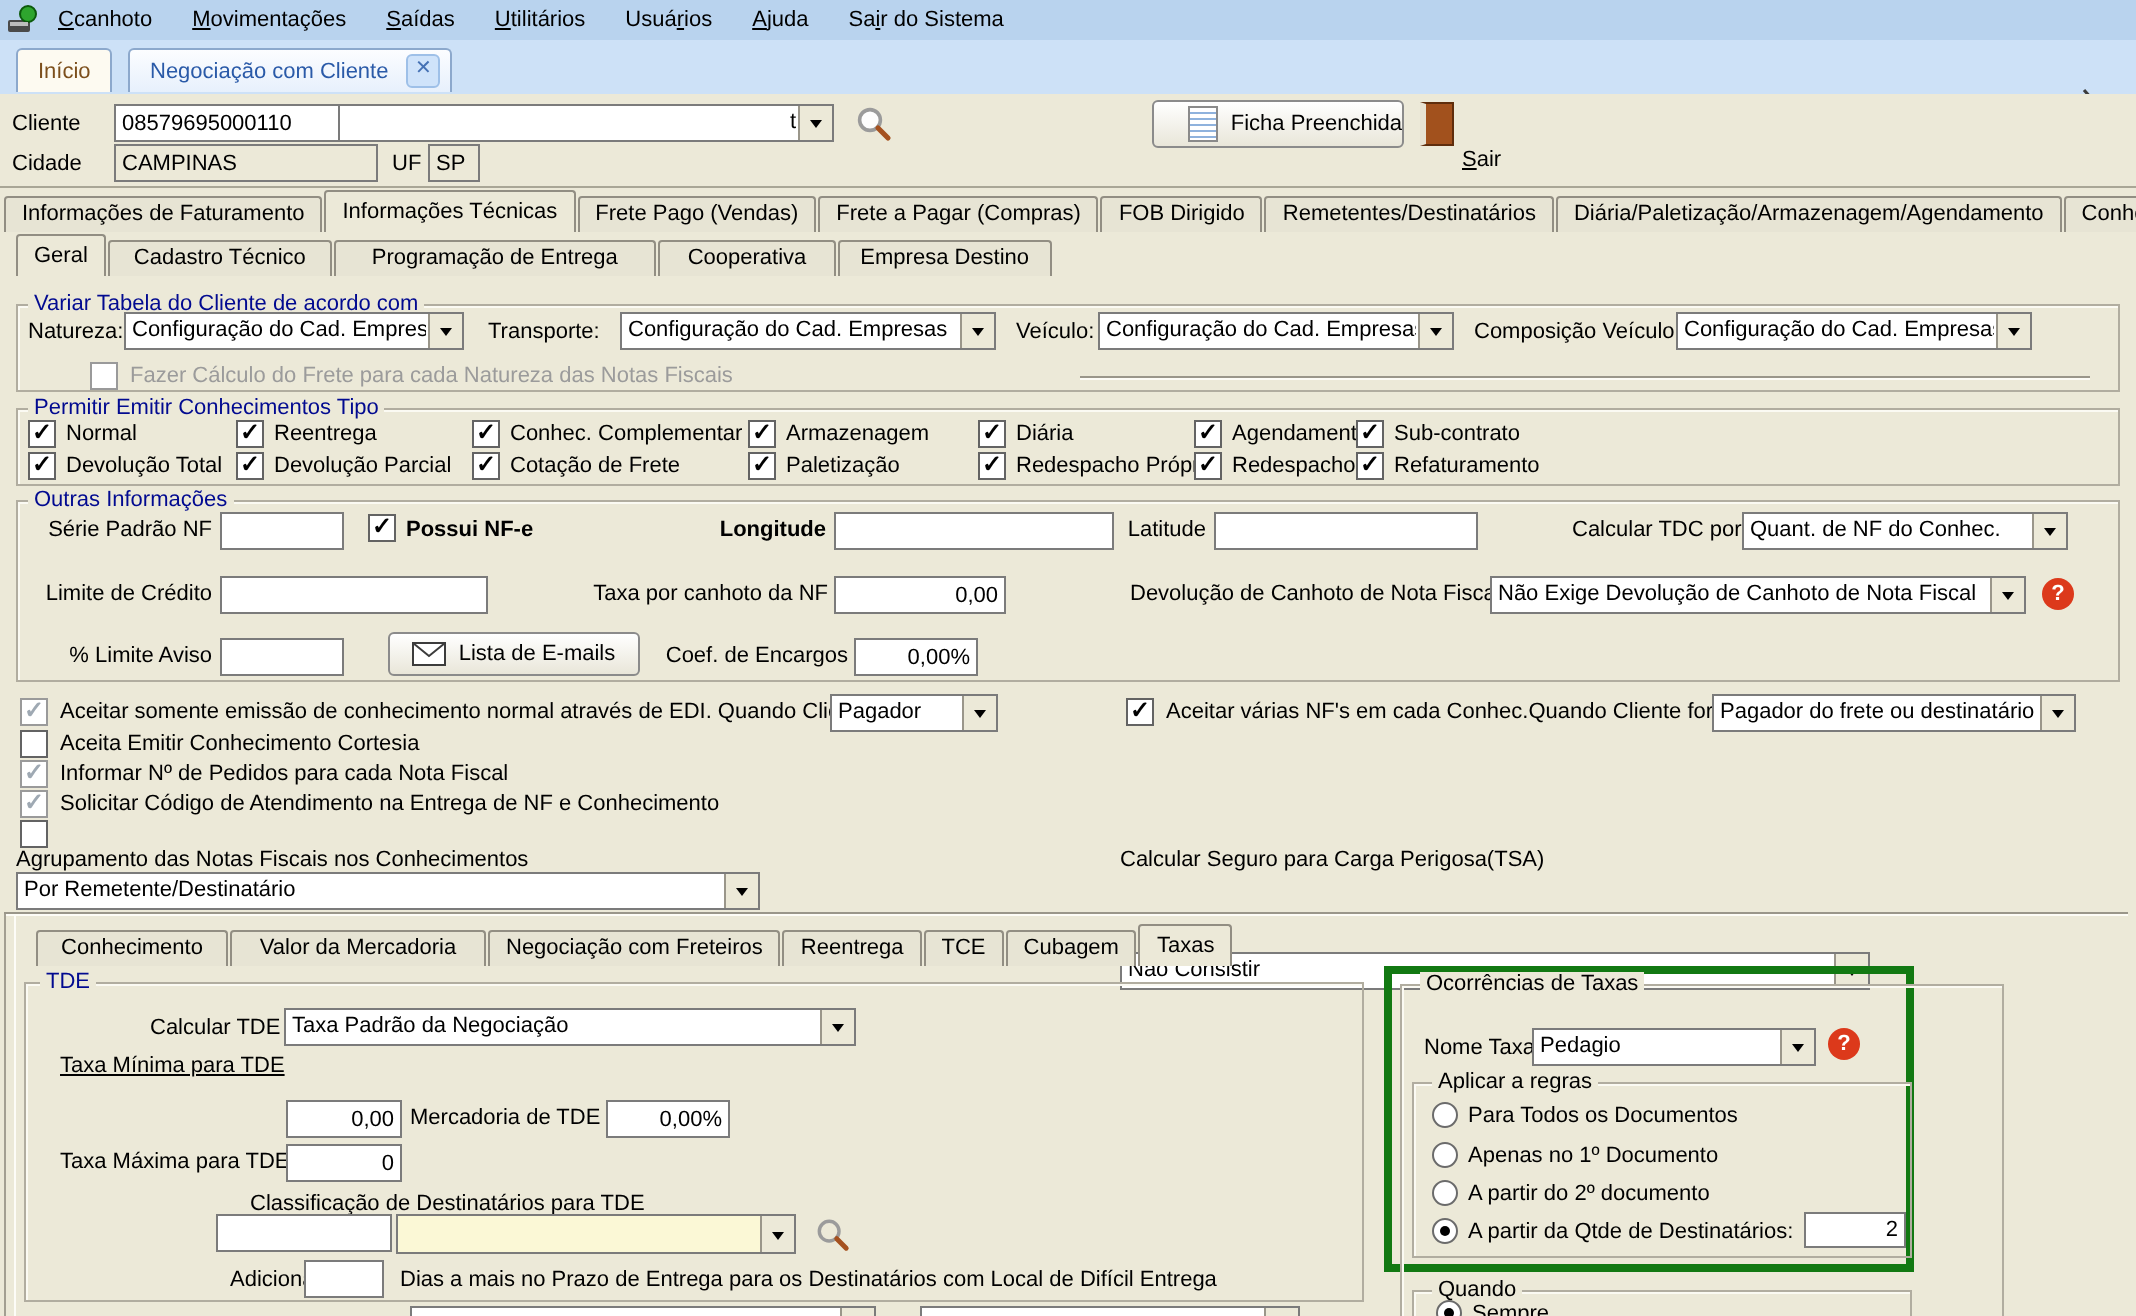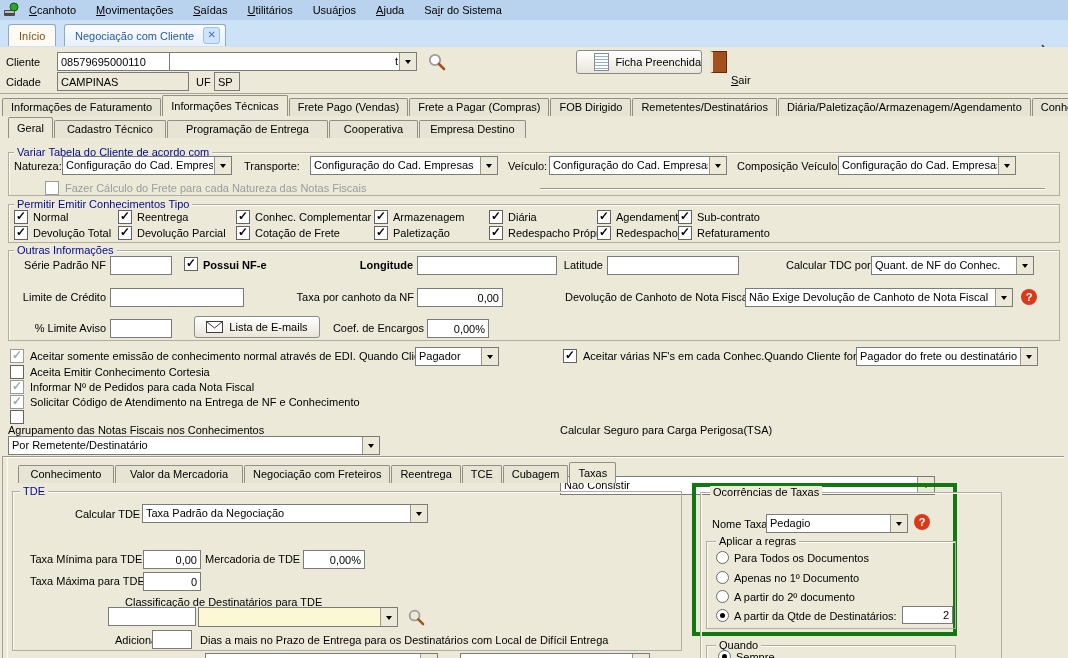--- a/index.html
+++ b/index.html
@@ -312,21 +312,21 @@
 
   <div class="group" style="left:12px;top:491px;width:670px;height:160px;"></div>
   <span class="lbl navy" style="left:20px;top:485px;">TDE</span>
   <span class="lbl" style="left:75px;top:508px;">Calcular TDE</span>
   <div class="combo" style="left:142px;top:504px;width:286px;">
     <span class="val">Taxa Padrão da Negociação</span>
       <span class="btn">
         <i></i>
       </span>
   </div>
-  <span class="lbl r" style="left:30px;top:553px;width:110px;">Taxa Mínima para TDE</span>
+  <span class="lbl r" style="left:30px;top:527px;width:110px;text-decoration:underline;">Taxa Mínima para TDE</span>
   <input class="tb num" style="left: 143px; top: 550px; width: 58px;" value="0,00">
   <span class="lbl r" style="left:205px;top:553px;width:95px;">Mercadoria de TDE</span>
   <input class="tb num" style="left: 303px; top: 550px; width: 62px;" value="0,00%">
   <span class="lbl r" style="left:30px;top:575px;width:110px;">Taxa Máxima para TDE</span>
   <input class="tb num" style="left: 143px; top: 572px; width: 58px;" value="0">
   <span class="lbl" style="left:125px;top:596px;">Classificação de Destinatários para TDE</span>
   <input class="tb" style="left: 108px; top: 607px; width: 88px;">
   <div class="combo yellow" style="left:198px;top:607px;width:200px;height:20px;">
     <span class="val"></span>
       <span class="btn">

